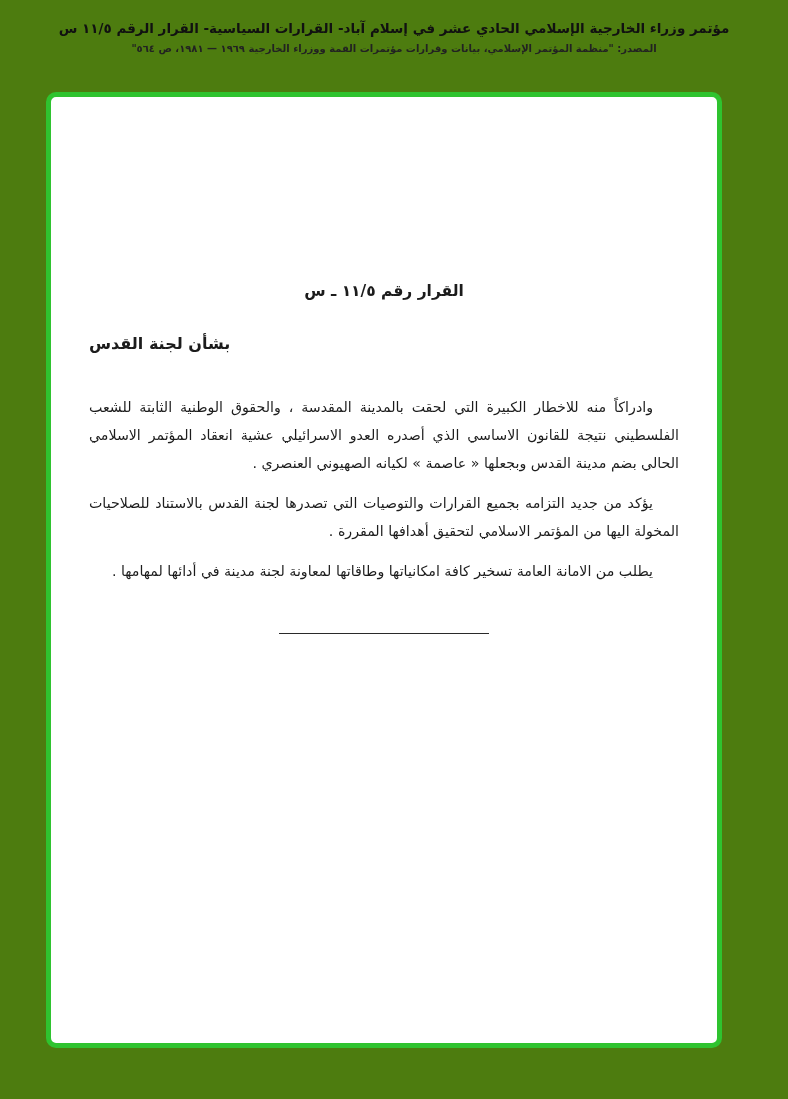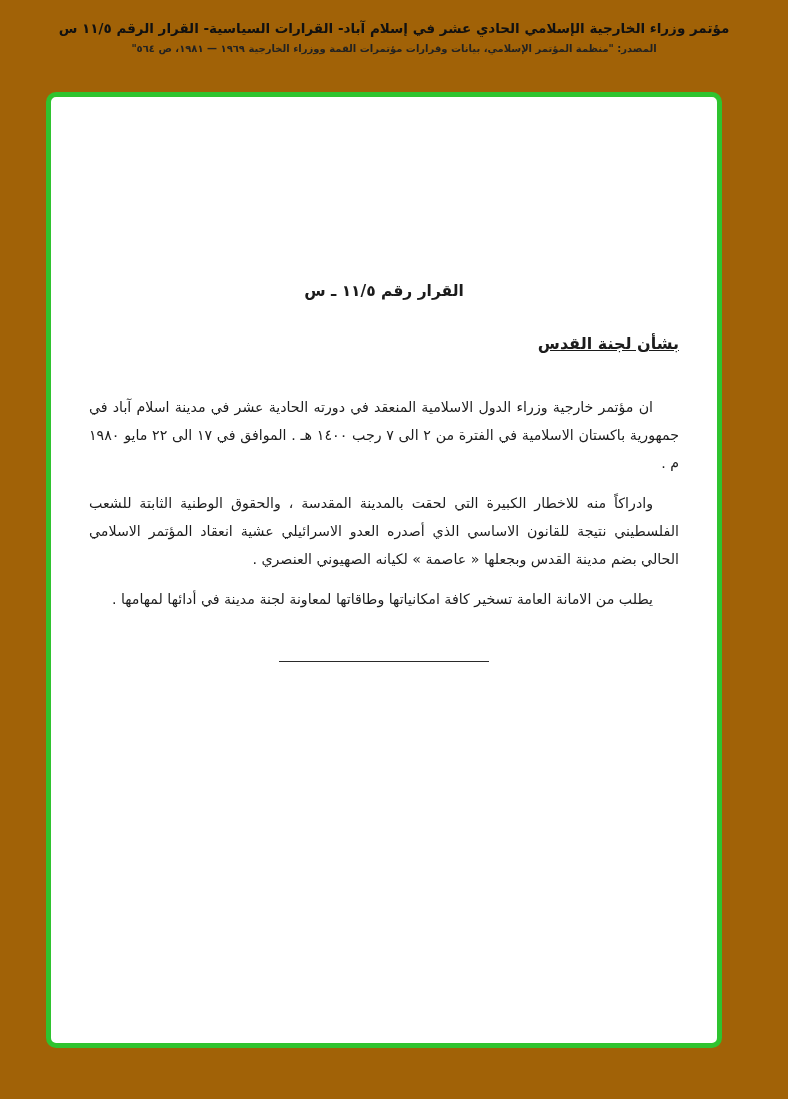--- a/index.html
+++ b/index.html
@@ -5,21 +5,21 @@
   html, body {
     margin: 0;
     padding: 0;
     background: #ffffff;
     font-family: "DejaVu Sans", sans-serif;
   }
   .canvas {
     position: relative;
     width: 788px;
     height: 1099px;
-    background: #a16207;
+    background: #4d7c0f;
     overflow: hidden;
   }
   .citation-header {
     position: absolute;
     top: 20px;
     left: 0;
     width: 100%;
     text-align: center;
     direction: rtl;
     color: #111111;
@@ -54,26 +54,25 @@
     direction: rtl;
     color: #1c1c1c;
   }
   .res-title {
     text-align: center;
     font-size: 15.5px;
     font-weight: bold;
     margin: 0 0 34px 0;
   }
   .res-subject {
-    text-align: right;
+    text-align: left;
     font-size: 16px;
     font-weight: bold;
     margin: 0 0 40px 0;
     letter-spacing: 0.5px;
-    text-decoration: underline;
   }
   .body-par {
     font-size: 14.2px;
     line-height: 28px;
     text-align: justify;
     text-indent: 26px;
     margin: 0 0 12px 0;
   }
   .end-divider {
     width: 210px;
@@ -92,26 +91,26 @@
     <div class="citation-line2">المصدر: "منظمة المؤتمر الإسلامي، بيانات وقرارات مؤتمرات القمة ووزراء الخارجية ١٩٦٩ — ١٩٨١، ص ٥٦٤"</div>
   </header>
 
   <div class="doc-frame">
     <div class="doc-content">
 
       <h1 class="res-title">القرار رقم ١١/٥ ـ س</h1>
 
       <h2 class="res-subject">بشأن لجنة القدس</h2>
 
-      <p class="body-par">ان مؤتمر خارجية وزراء الدول الاسلامية المنعقد في دورته الحادية عشر في مدينة اسلام آباد في جمهورية باكستان الاسلامية في الفترة من ٢ الى ٧ رجب ١٤٠٠ هـ . الموافق في ١٧ الى ٢٢ مايو ١٩٨٠ م .</p>
 
 
       <p class="body-par">وادراكاً منه للاخطار الكبيرة التي لحقت بالمدينة المقدسة ، والحقوق الوطنية الثابتة للشعب الفلسطيني نتيجة للقانون الاساسي الذي أصدره العدو الاسرائيلي عشية انعقاد المؤتمر الاسلامي الحالي بضم مدينة القدس وبجعلها « عاصمة » لكيانه الصهيوني العنصري .</p>
 
 
+      <p class="body-par">يؤكد من جديد التزامه بجميع القرارات والتوصيات التي تصدرها لجنة القدس بالاستناد للصلاحيات المخولة اليها من المؤتمر الاسلامي لتحقيق أهدافها المقررة .</p>
 
       <p class="body-par">يطلب من الامانة العامة تسخير كافة امكانياتها وطاقاتها لمعاونة لجنة مدينة في أدائها لمهامها .</p>
 
       <div class="end-divider"></div>
 
     </div>
   </div>
 
 </div>
 

